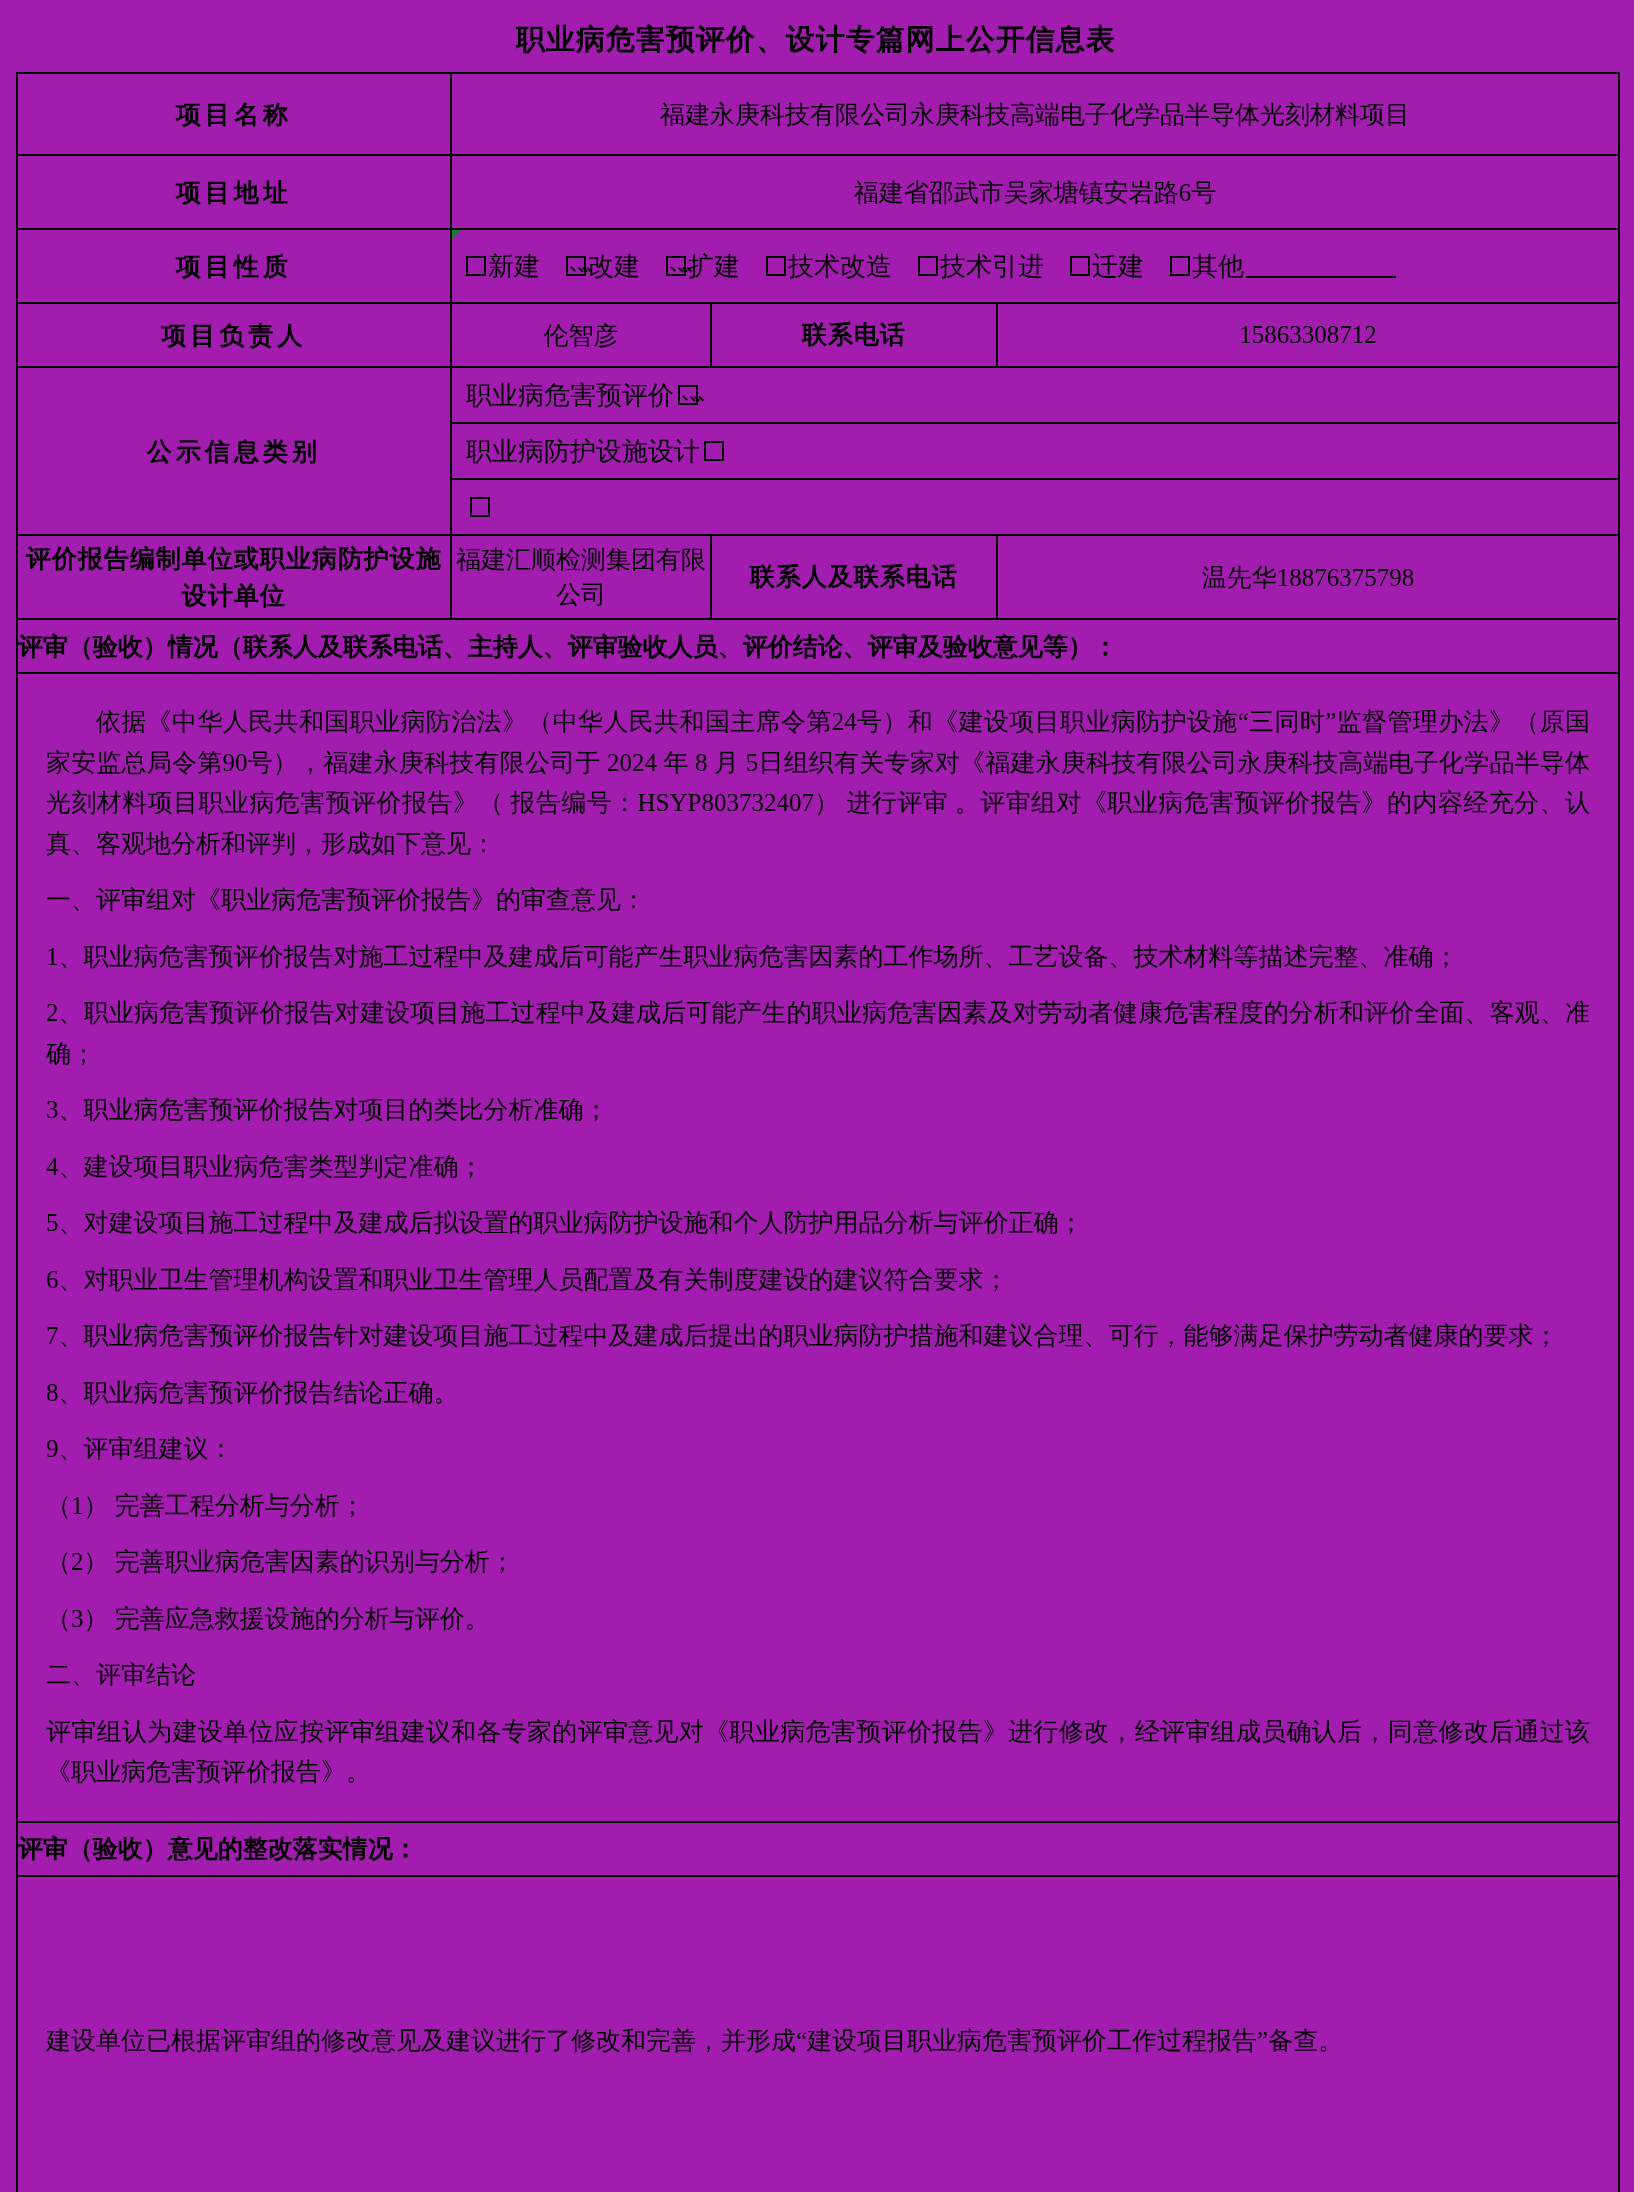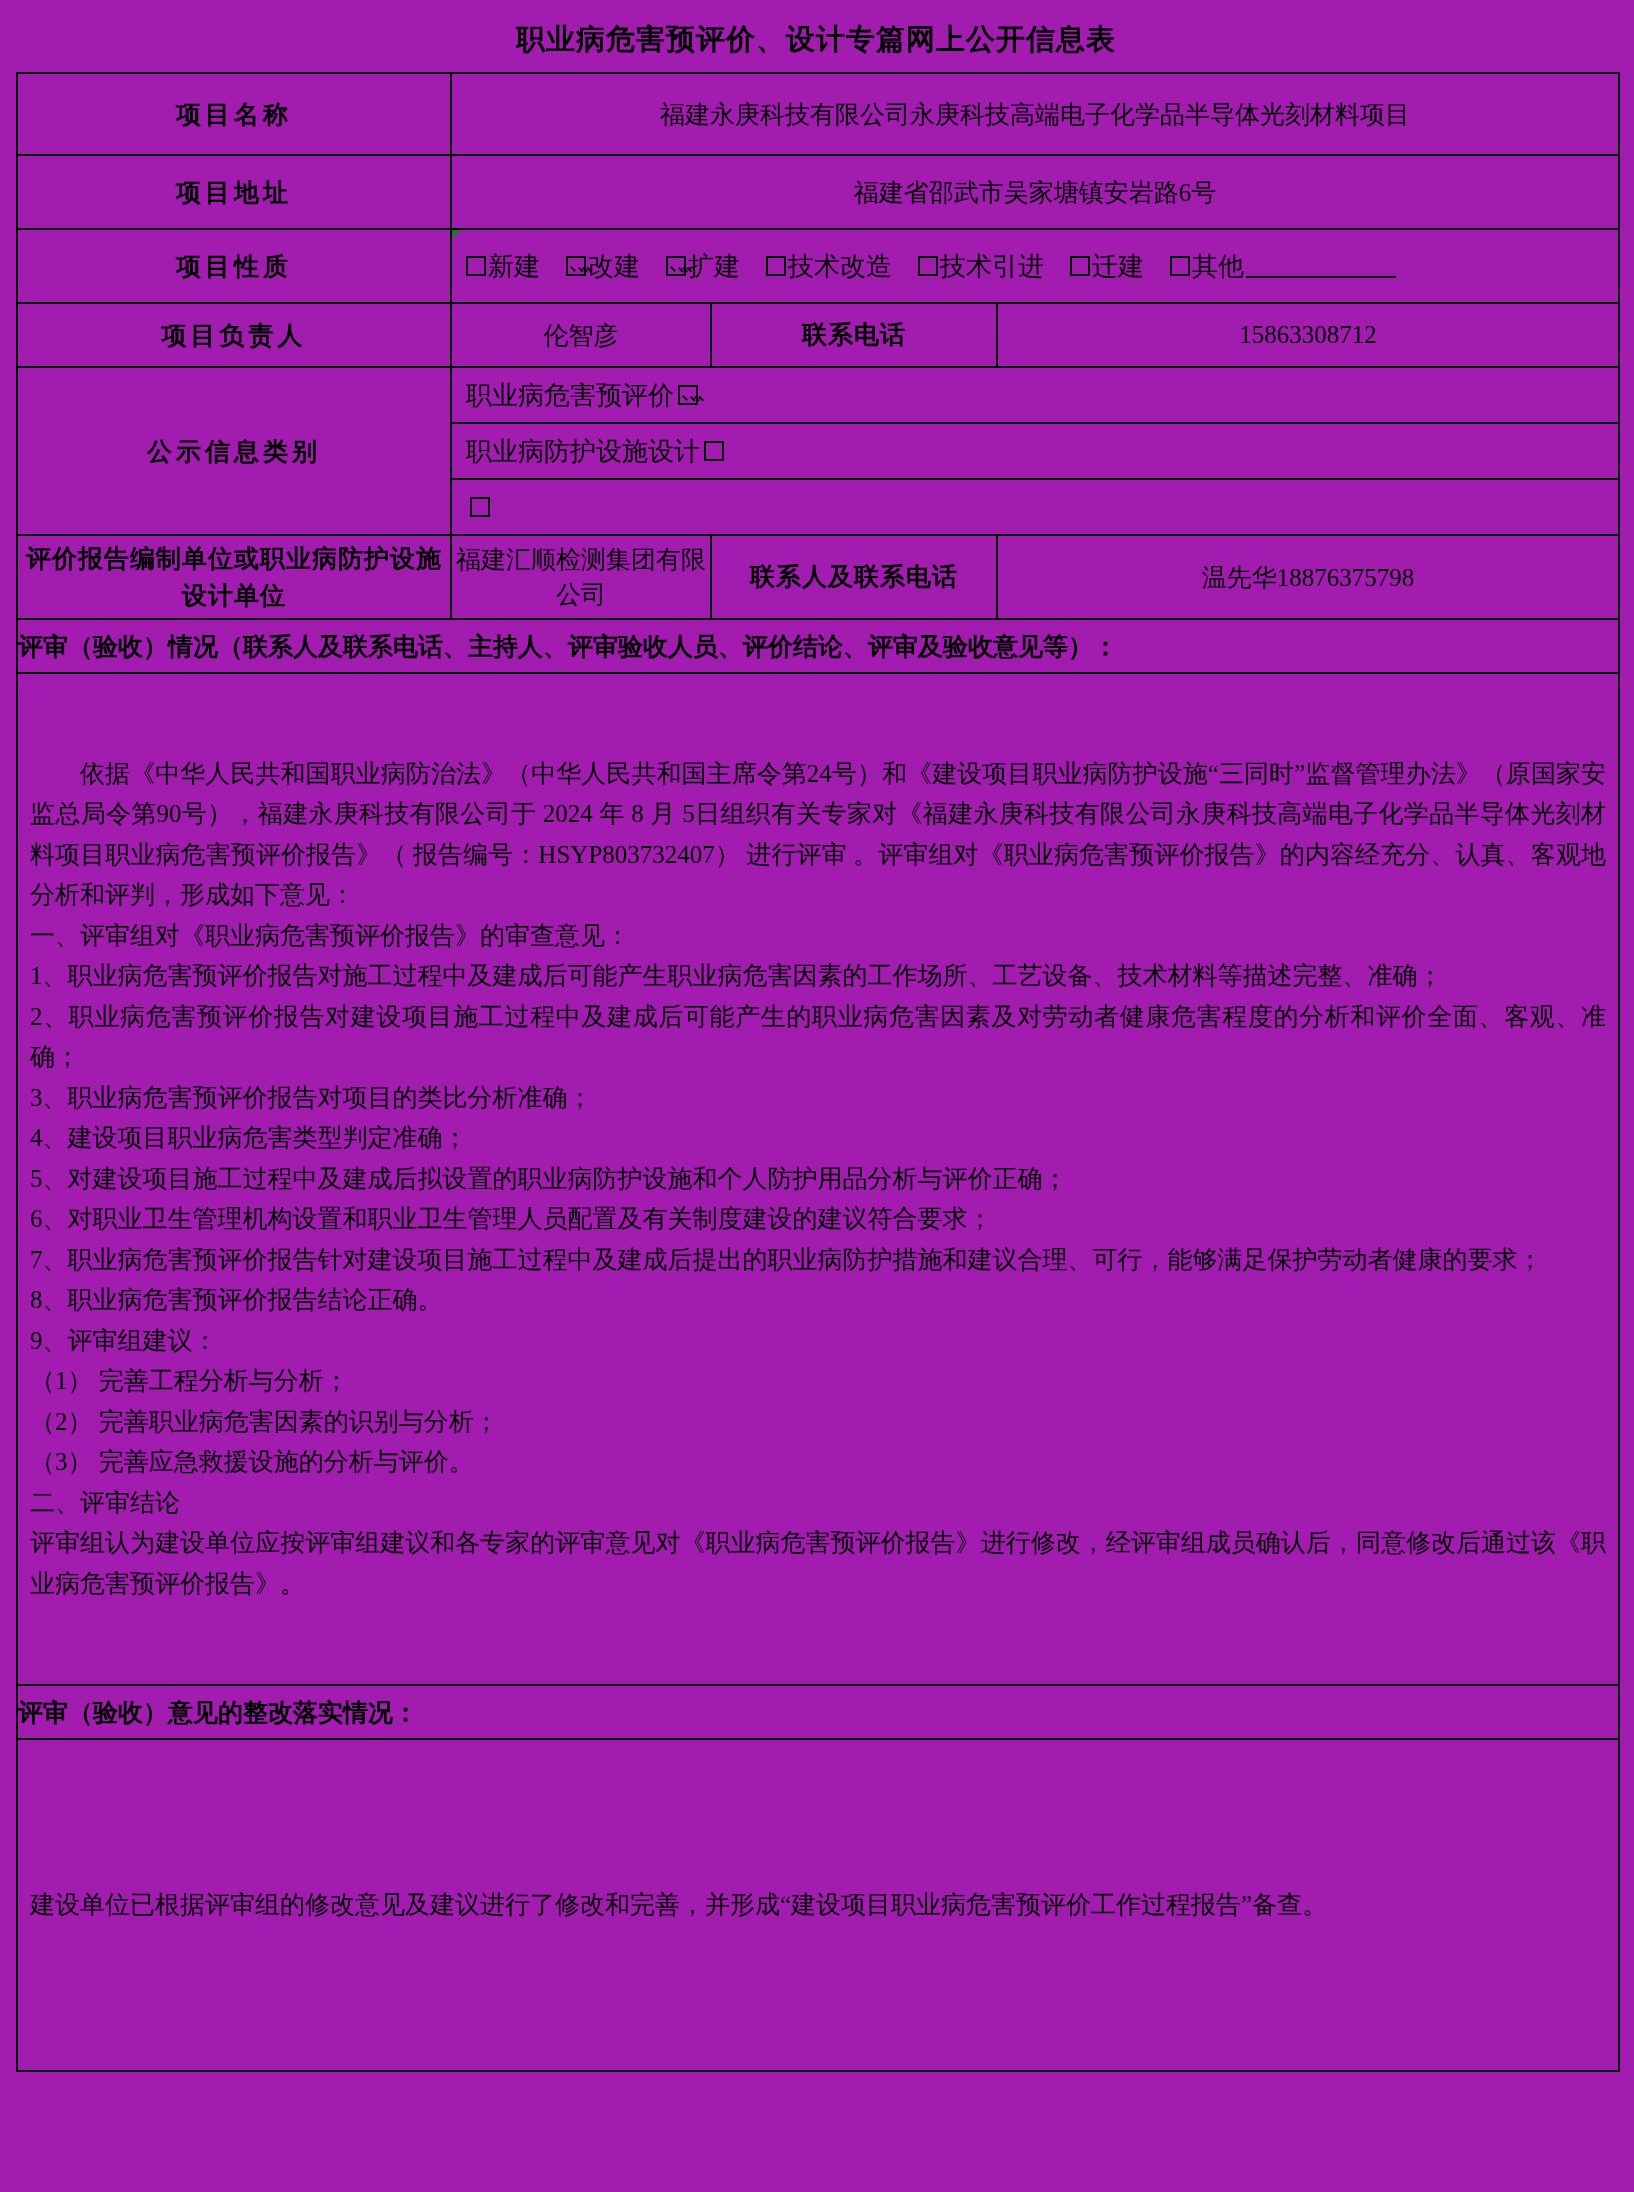--- a/index.html
+++ b/index.html
@@ -154,21 +154,21 @@
     vertical-align: top;
   }
   .body-text {
     font-size: 25px;
     line-height: 1.62;
     padding: 12px 12px 12px 12px;
     text-align: justify;
     text-justify: inter-ideograph;
     font-family: "Liberation Serif", "DejaVu Serif", serif;
   }
-  .body-text p { margin: 0; }
+  .body-text p { margin: 16px; }
   .body-text p.indent { text-indent: 2em; }
   .tall-body { height: 1010px; }
   .bottom-body { height: 330px; }
 </style>
 </head>
 <body>
 
 <div class="page">
 
   <div class="doc-title">职业病危害预评价、设计专篇网上公开信息表</div>

